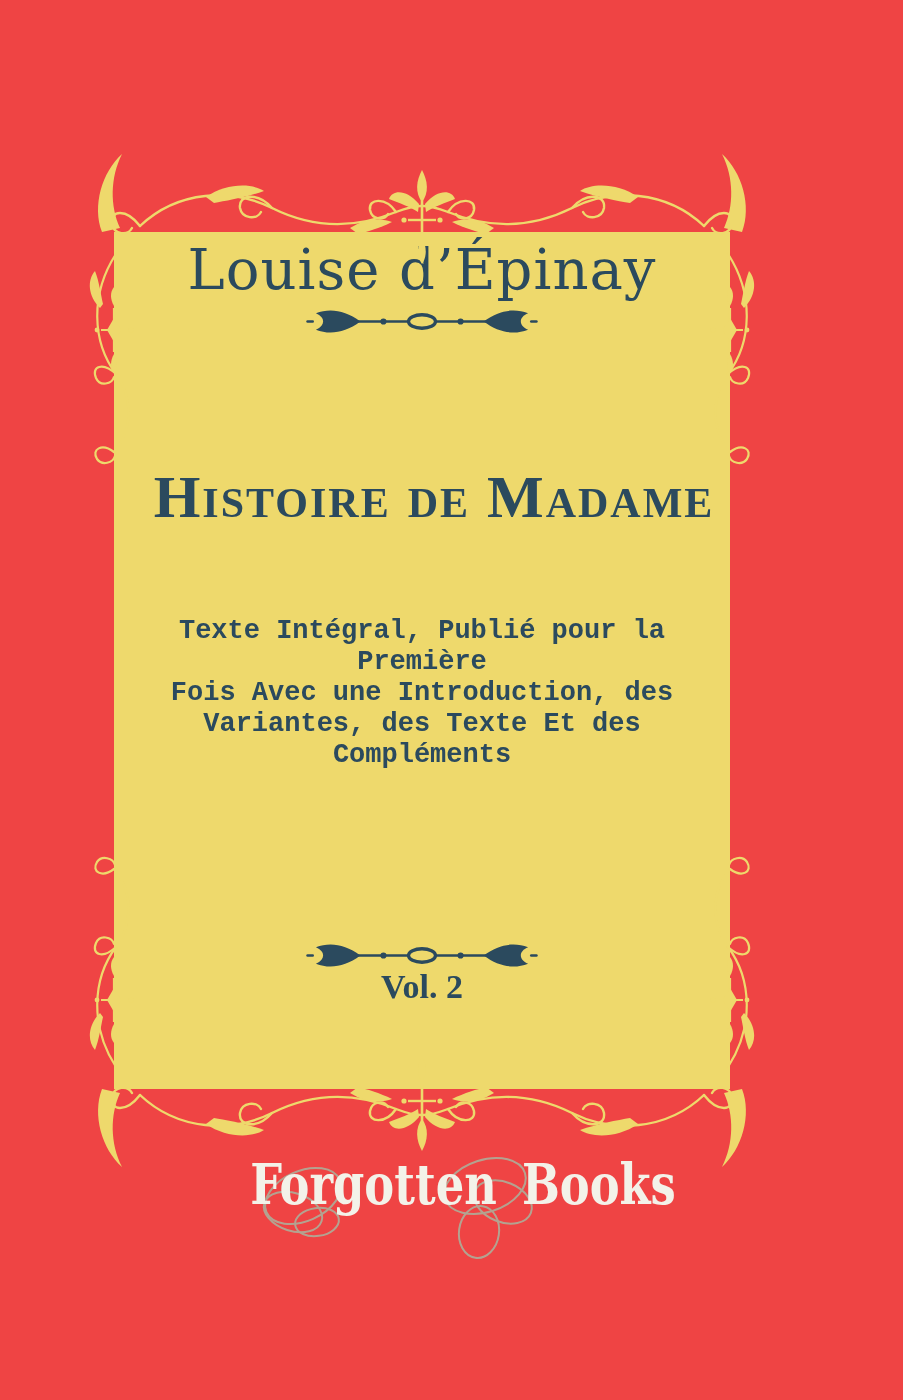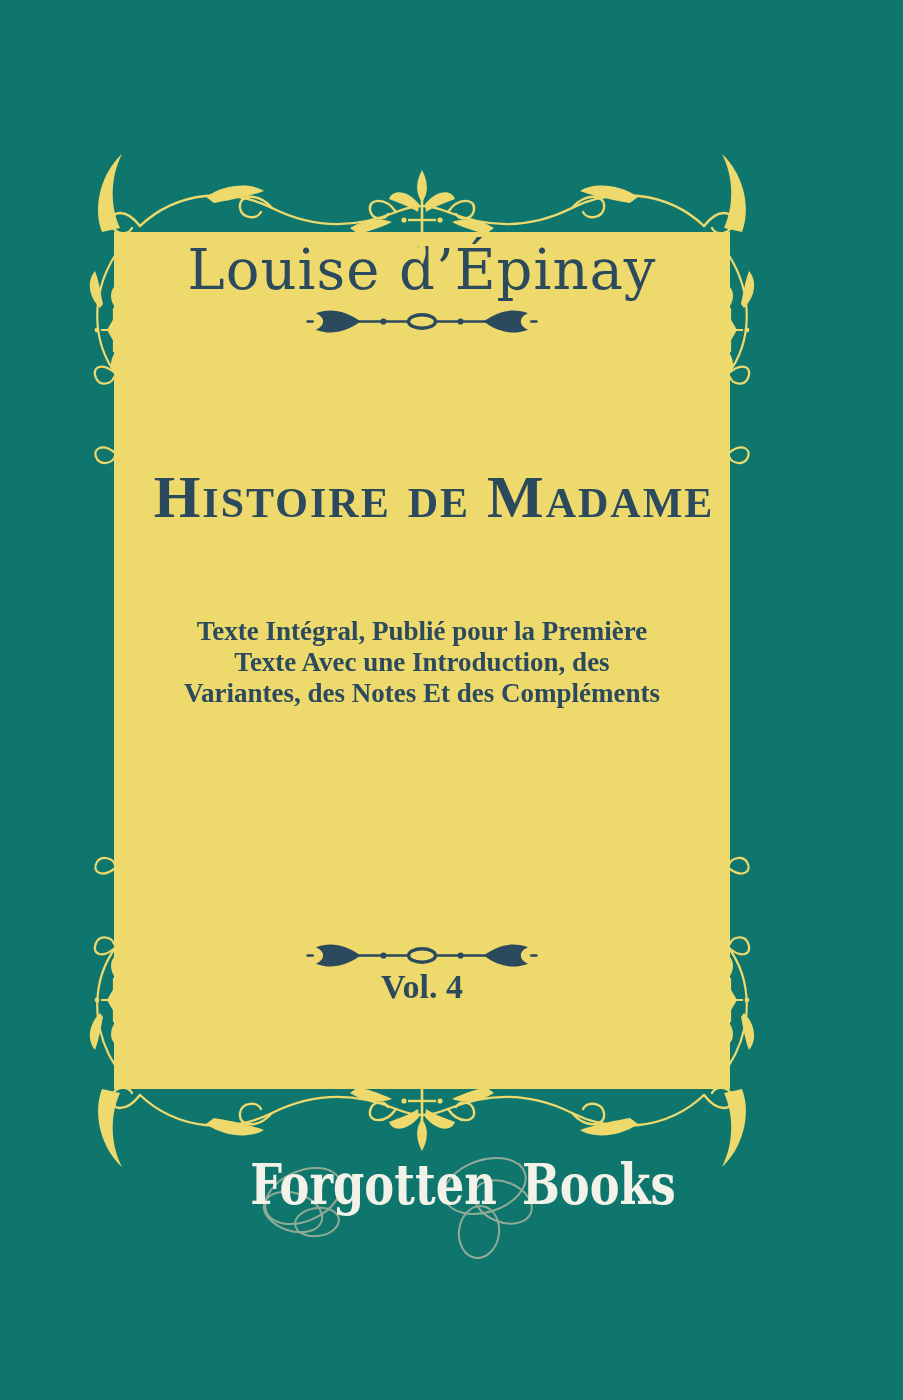--- a/index.html
+++ b/index.html
@@ -1,19 +1,19 @@
 <!DOCTYPE html>
 <html><head>
 <meta charset="utf-8">
 <style>
   html,body{margin:0;padding:0;background:#16303a;}
   .cover-root{
     position:relative;
     width:903px;height:1400px;
-    background:#0f766e;
+    background:#ef4444;
     overflow:hidden;
     font-family:"Liberation Serif", serif;
   }
   .panel{
     position:absolute;
     left:114px;top:232px;width:616px;height:857px;
     background:#eed96c;
   }
   .frame-svg{
     position:absolute;left:0;top:0;width:903px;height:1400px;
@@ -42,20 +42,21 @@
     letter-spacing:2px;
     color:#2b4a5e;
   }
   .title-line{display:block;}
   .subtitle{
     position:absolute;top:384px;left:0;width:100%;margin:0;
     text-align:center;
     font-weight:700;
     font-size:27px;line-height:31px;
     color:#2b4a5e;
+    font-family:Liberation Mono, monospace;
   }
   .subtitle-line{display:block;}
   .volume{
     position:absolute;top:733px;left:0;width:100%;
     text-align:center;
     font-weight:700;
     font-size:34px;line-height:44px;
     color:#2b4a5e;
   }
   .logo{
@@ -95,29 +96,29 @@
     <svg class="divider divider-1" viewBox="0 0 240 28" aria-hidden="true">
       <use href="#divider-motif"></use>
     </svg>
 
     <h1 class="title">
       <span class="title-line">Histoire de Madame</span>
     </h1>
 
     <p class="subtitle">
       <span class="subtitle-line">Texte Intégral, Publié pour la Première</span>
-      <span class="subtitle-line">Texte Avec une Introduction, des</span>
-      <span class="subtitle-line">Variantes, des Notes Et des Compléments</span>
+      <span class="subtitle-line">Fois Avec une Introduction, des</span>
+      <span class="subtitle-line">Variantes, des Texte Et des Compléments</span>
     </p>
 
     <svg class="divider divider-2" viewBox="0 0 240 28" aria-hidden="true">
       <use href="#divider-motif"></use>
     </svg>
 
-    <div class="volume">Vol. 4</div>
+    <div class="volume">Vol. 2</div>
   </div>
 
   <svg class="frame-svg" aria-hidden="true">
     <defs>
 
       <g id="divider-motif" fill="#2b4a5e">
         <rect x="24" y="12.6" width="83" height="2.8" rx="1.4"></rect>
         <rect x="133" y="12.6" width="83" height="2.8" rx="1.4"></rect>
         <ellipse cx="120" cy="14" rx="14" ry="7" fill="none" stroke="#2b4a5e" stroke-width="3.4"></ellipse>
         <circle cx="80" cy="14" r="3.2"></circle>

